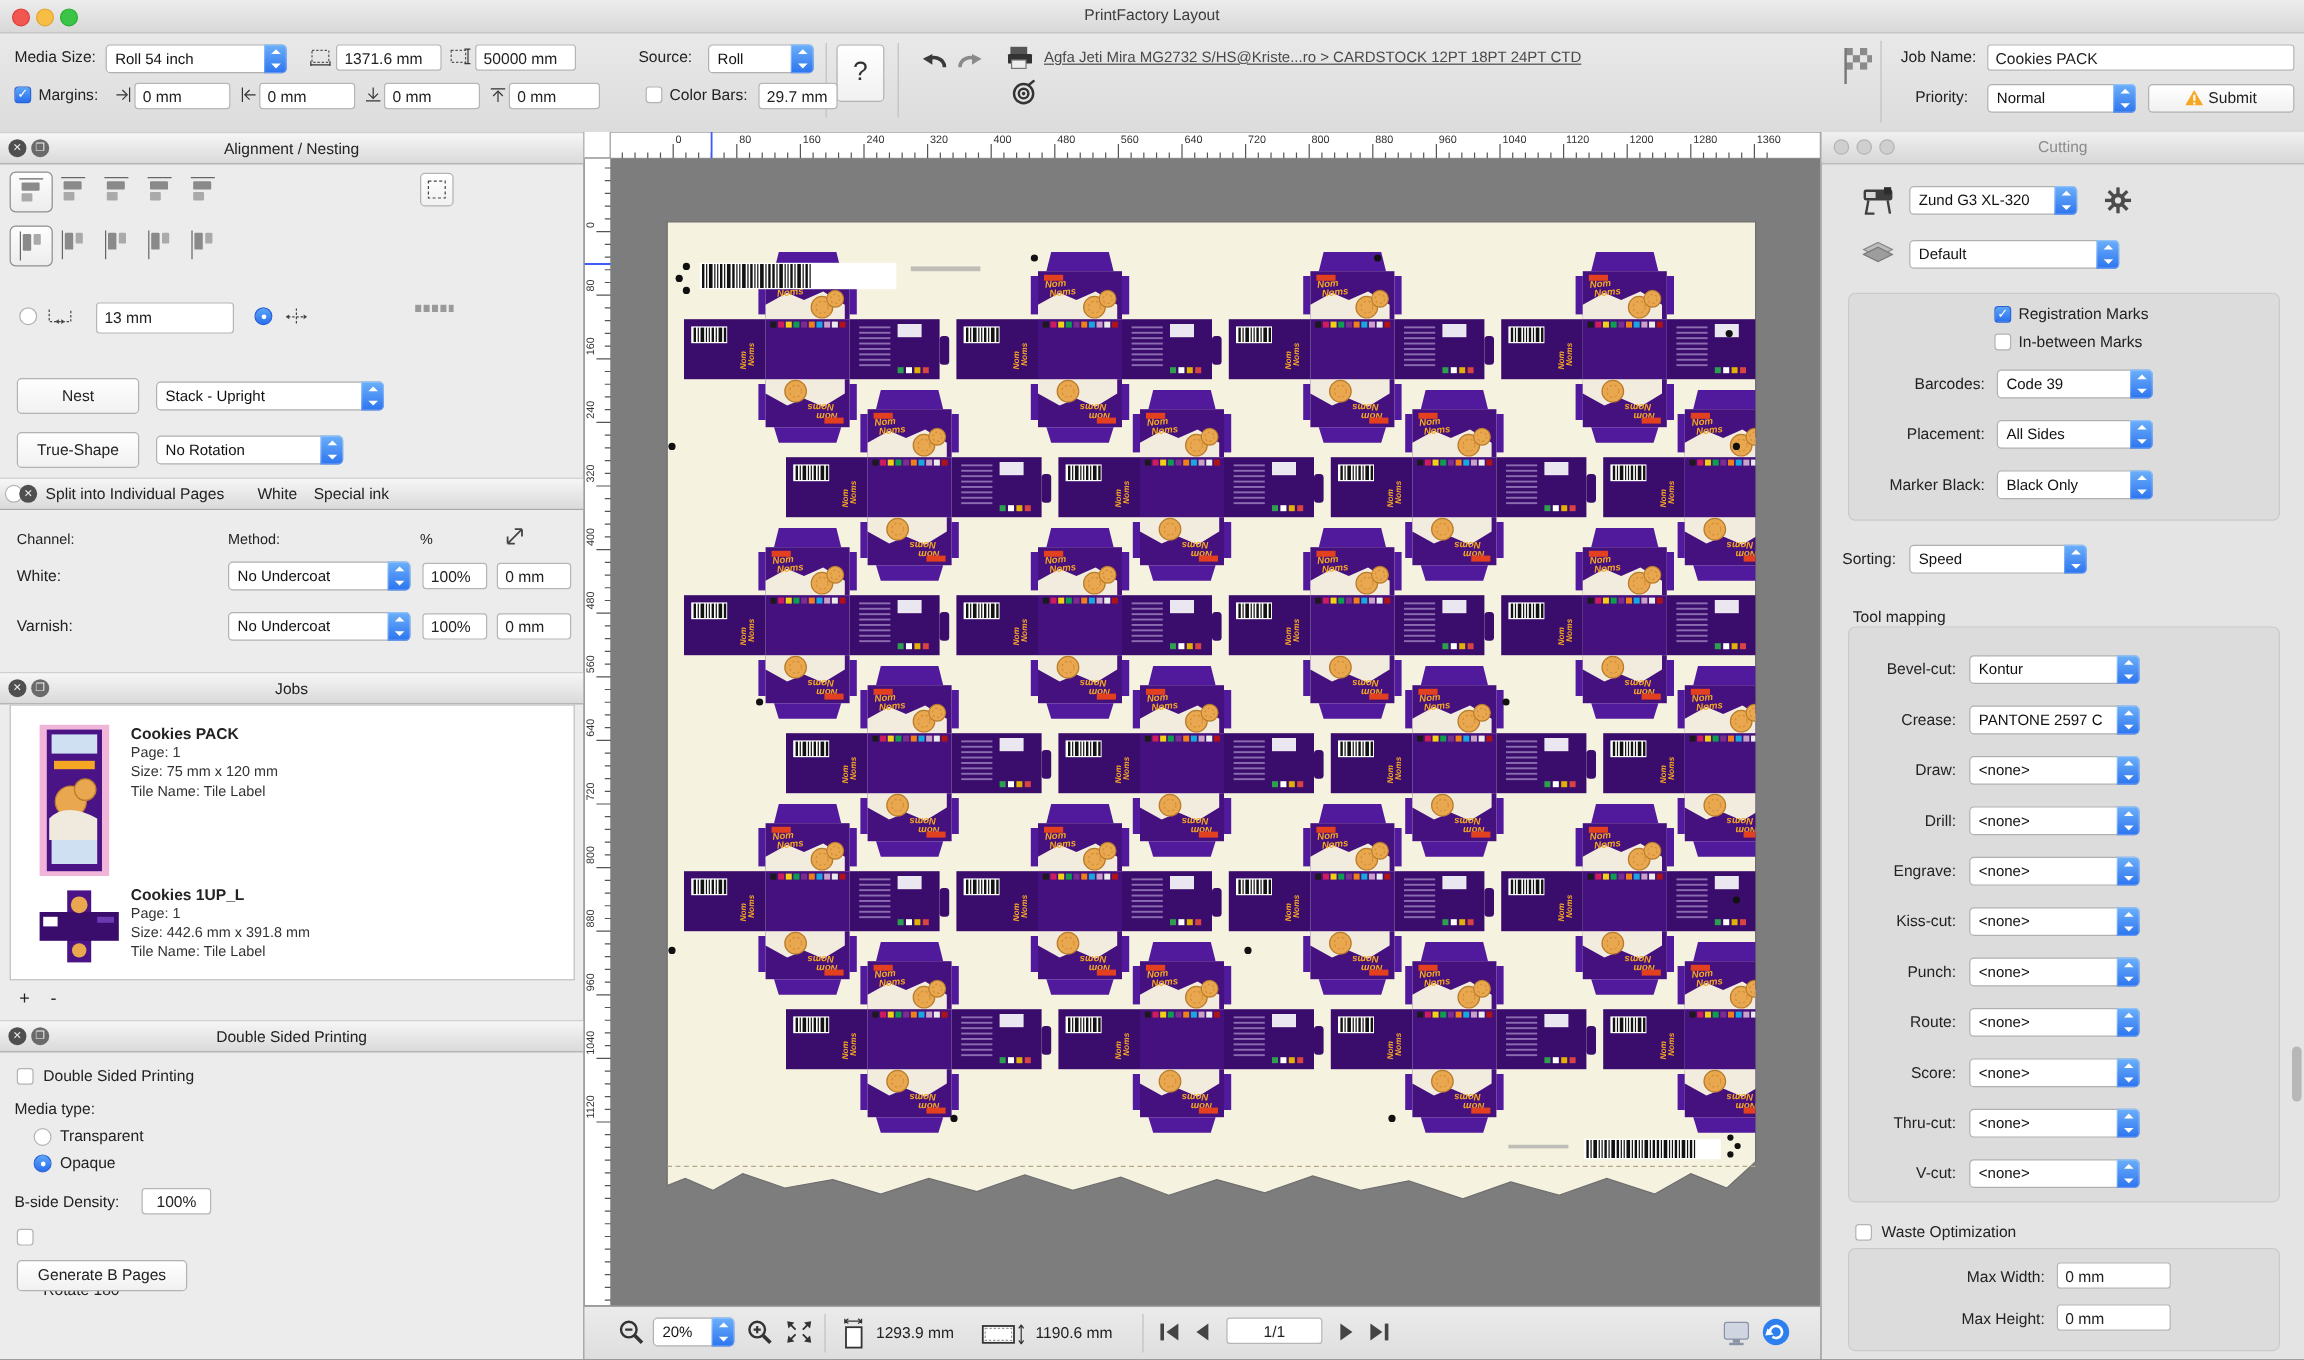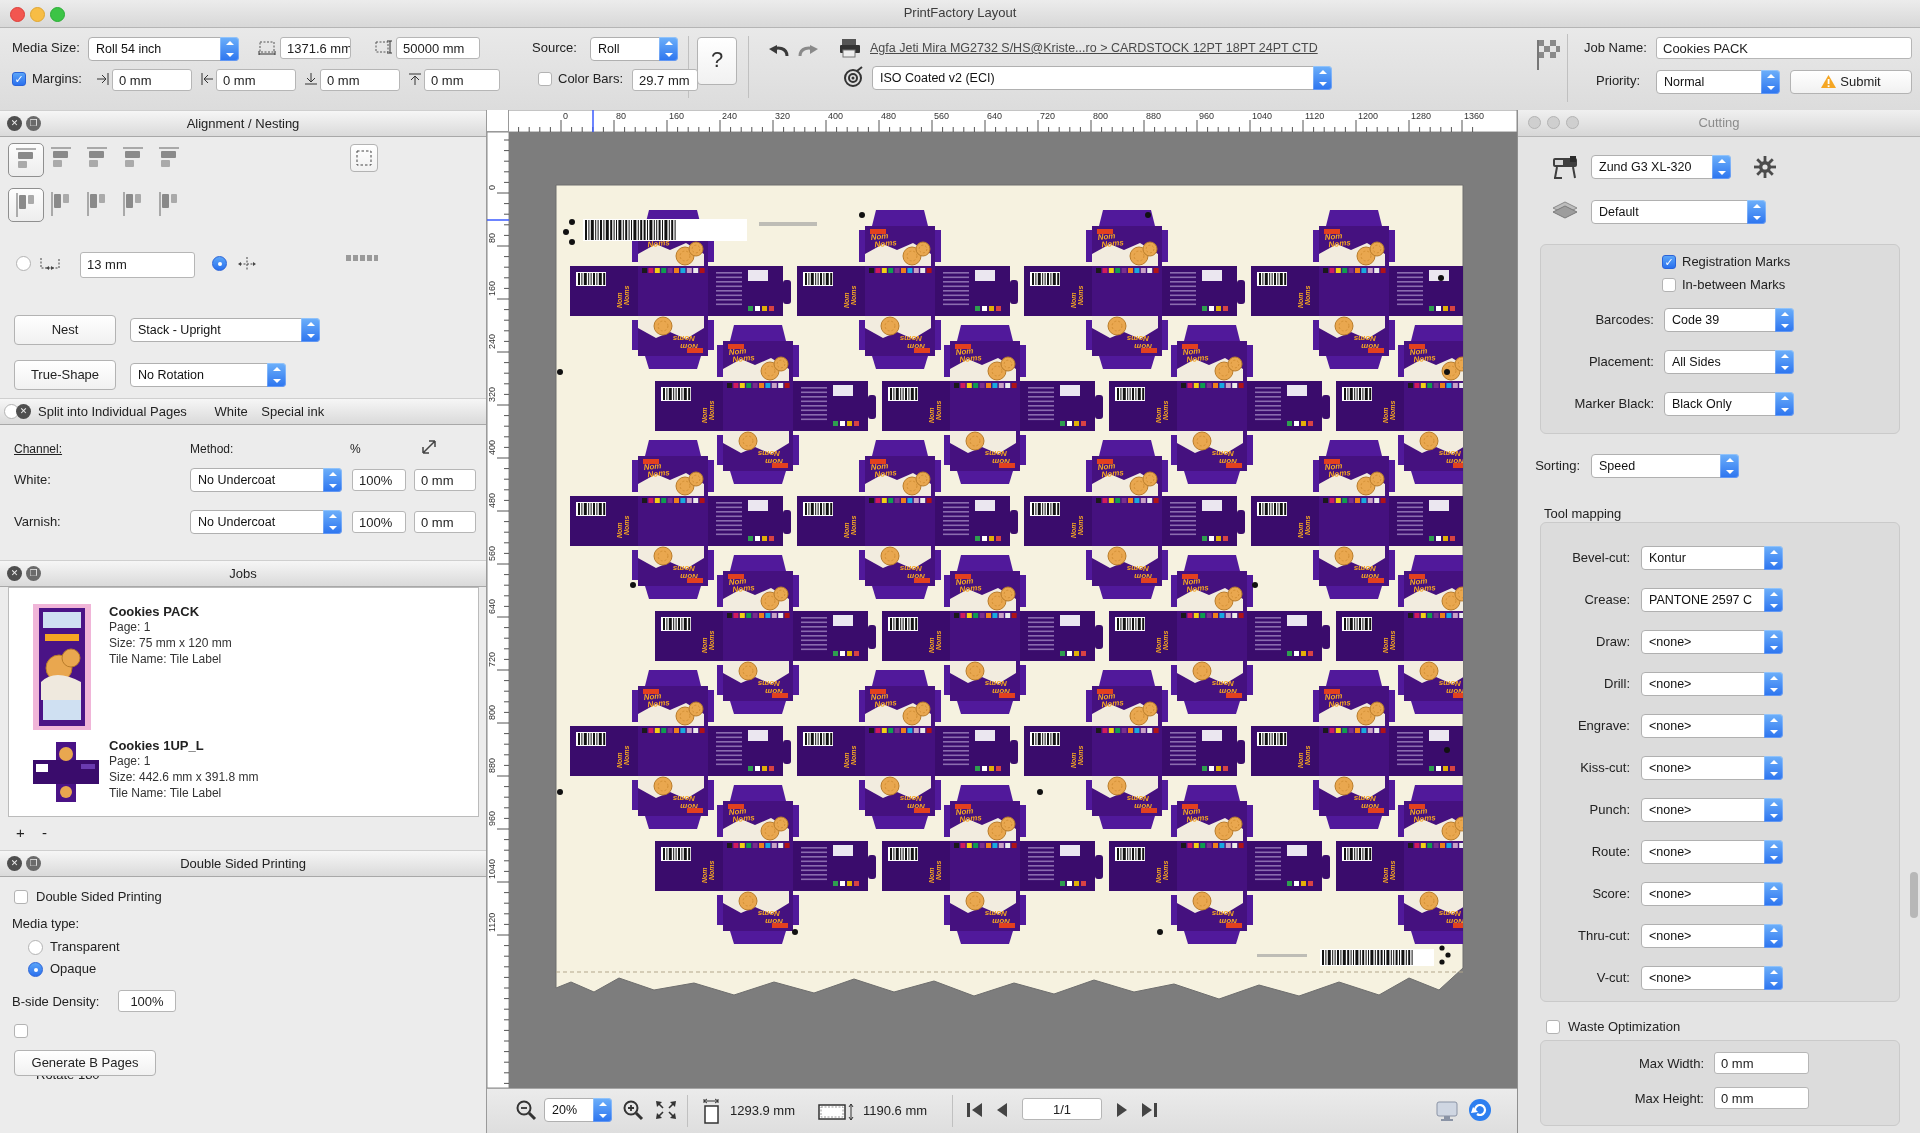--- a/index.html
+++ b/index.html
@@ -88,21 +88,21 @@
         <span class="s">
           <i class="up"></i>
           <i class="dn"></i>
         </span>
     </div>
     <span class="abs" style="left:258px;top:11px;">
       <svg width="18" height="16">
           <rect x="2" y="3" width="14" height="10" fill="none" stroke="#555" stroke-dasharray="2 1.5"></rect>
           <path d="M1 15 h16 M1 12 l0 6 M17 12 l0 6" stroke="#333" fill="none"></path>
         </svg></span>
-    <div class="fld" style="left:280px;top:9px;width:71px;">1371.6 mm</div>
+    <div class="fld" style="left:280px;top:9px;width:88px;">1371.6 mm</div>
     <span class="abs" style="left:374px;top:11px;">
       <svg width="18" height="16">
           <rect x="2" y="3" width="12" height="10" fill="none" stroke="#555" stroke-dasharray="2 1.5"></rect>
           <path d="M16 2 v12 M13 2 h6 M13 14 h6" stroke="#333" fill="none"></path>
         </svg></span>
     <div class="fld" style="left:396px;top:9px;width:84px;">50000 mm</div>
 
     <span class="lbl" style="left:532px;top:12px;">Source:</span>
     <div class="dd" style="left:590px;top:9px;width:88px;">
       <span class="t">Roll</span>
@@ -165,27 +165,20 @@
     <span class="lbl" style="left:558px;top:43px;">Color Bars:</span>
     <div class="fld" style="left:632px;top:41px;width:66px;">29.7 mm</div>
 
     <span class="abs" style="left:842px;top:38px;">
       <svg width="22" height="22">
           <circle cx="11" cy="12" r="8" fill="none" stroke="#333" stroke-width="2"></circle>
           <circle cx="11" cy="12" r="4" fill="none" stroke="#333" stroke-width="2"></circle>
           <circle cx="11" cy="12" r="1.5" fill="#333"></circle>
           <path d="M15 5 l5-4" stroke="#333" stroke-width="2"></path>
         </svg></span>
-    <div class="dd" style="left:872px;top:38px;width:460px;">
-      <span class="t">ISO Coated v2 (ECI)</span>
-        <span class="s">
-          <i class="up"></i>
-          <i class="dn"></i>
-        </span>
-    </div>
 
     <span class="abs" style="left:1534px;top:10px;">
       <svg width="28" height="34">
         <g fill="#8a8a8a">
             <rect x="4" y="2" width="6" height="6"></rect>
             <rect x="16" y="2" width="6" height="6"></rect>
             <rect x="10" y="8" width="6" height="6"></rect>
             <rect x="22" y="8" width="4" height="6"></rect>
             <rect x="4" y="14" width="6" height="6"></rect>
             <rect x="16" y="14" width="6" height="6"></rect>
@@ -323,21 +316,21 @@
     </div>
 
     <div class="shdr" style="top:288px;text-align:left;">
       <span class="rad" style="left:4px;top:5px;"></span>
       <span class="pico" style="left:16px;">✕</span>
       <span style="margin-left:38px;">Split into Individual Pages</span>
       <span style="margin-left:24px;">White</span>
       <span style="margin-left:10px;">Special ink</span>
     </div>
 
-    <span class="lbl sm" style="left:14px;top:332px;text-decoration:underline;">Channel:</span>
+    <span class="lbl sm" style="left:14px;top:332px;">Channel:</span>
     <span class="lbl sm" style="left:190px;top:332px;">Method:</span>
     <span class="lbl sm" style="left:350px;top:332px;">%</span>
     <span class="abs" style="left:420px;top:328px;">
       <svg width="18" height="18">
           <path d="M3 15 L15 3 M15 3 h-6 M15 3 v6 M3 15 h6 M3 15 v-6" stroke="#444" stroke-width="1.5" fill="none"></path>
         </svg></span>
     <div id="channelrows">
         <div class="lbl" style="left: 14px; top: 362px;">White:</div>
         <div class="dd" style="left: 190px; top: 358px; width: 152px;">
           <span class="t">No Undercoat</span>

